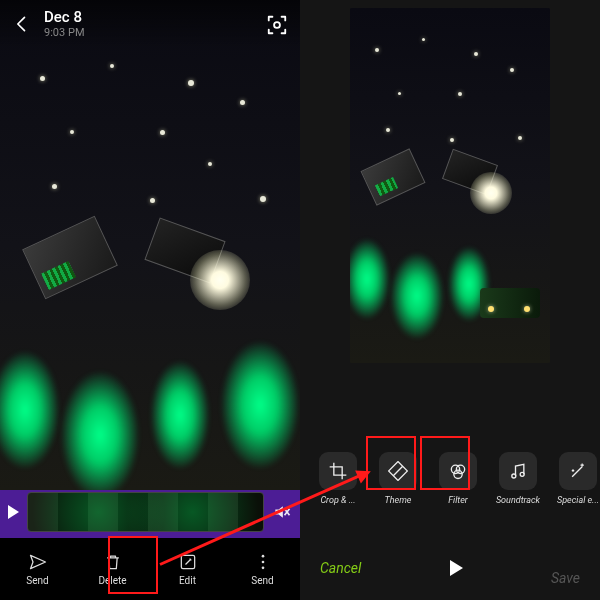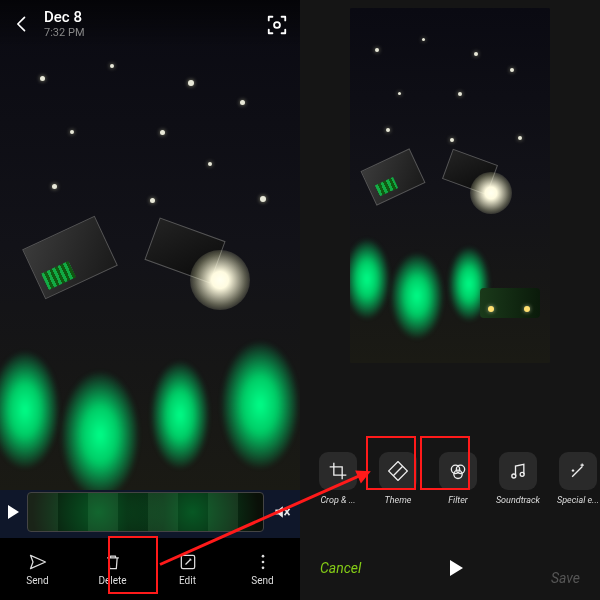--- a/index.html
+++ b/index.html
@@ -14,21 +14,21 @@
   }
   .container {
     display: flex;
     width: 600px;
     height: 600px;
   }
   .panel {
     position: relative;
     height: 600px;
   }
-  .panel-left { width: 300px; background: #0f172a; }
+  .panel-left { width: 300px; background: #4c1d95; }
   .panel-right { width: 300px; background: #151515; font-style: italic; }
 
   
   .top-bar {
     display: flex;
     align-items: flex-start;
     justify-content: space-between;
     padding: 8px 12px 4px 12px;
     height: 48px;
   }
@@ -307,21 +307,21 @@
 
     <div class="top-bar" style="position:absolute; top:0; left:0; width:100%;">
       <div class="top-left">
         <div class="back-arrow">
           <svg viewBox="0 0 24 24" width="20" height="20">
               <path d="M15 4l-8 8 8 8" stroke="#fff" stroke-width="2" fill="none" stroke-linecap="round" stroke-linejoin="round"></path>
             </svg>
         </div>
         <div class="title-block">
           <div class="title-date">Dec 8</div>
-          <div class="title-time">7:32 PM</div>
+          <div class="title-time">9:03 PM</div>
         </div>
       </div>
       <div class="capture-icon">
         <svg viewBox="0 0 24 24" width="22" height="22">
           <path d="M3 3h4M3 3v4 M21 3h-4M21 3v4 M3 21h4M3 21v-4 M21 21h-4M21 21v-4" stroke="#fff" stroke-width="2" fill="none" stroke-linecap="round"></path>
           <circle cx="12" cy="12" r="3.2" stroke="#fff" stroke-width="2" fill="none"></circle>
         </svg>
       </div>
     </div>
 

